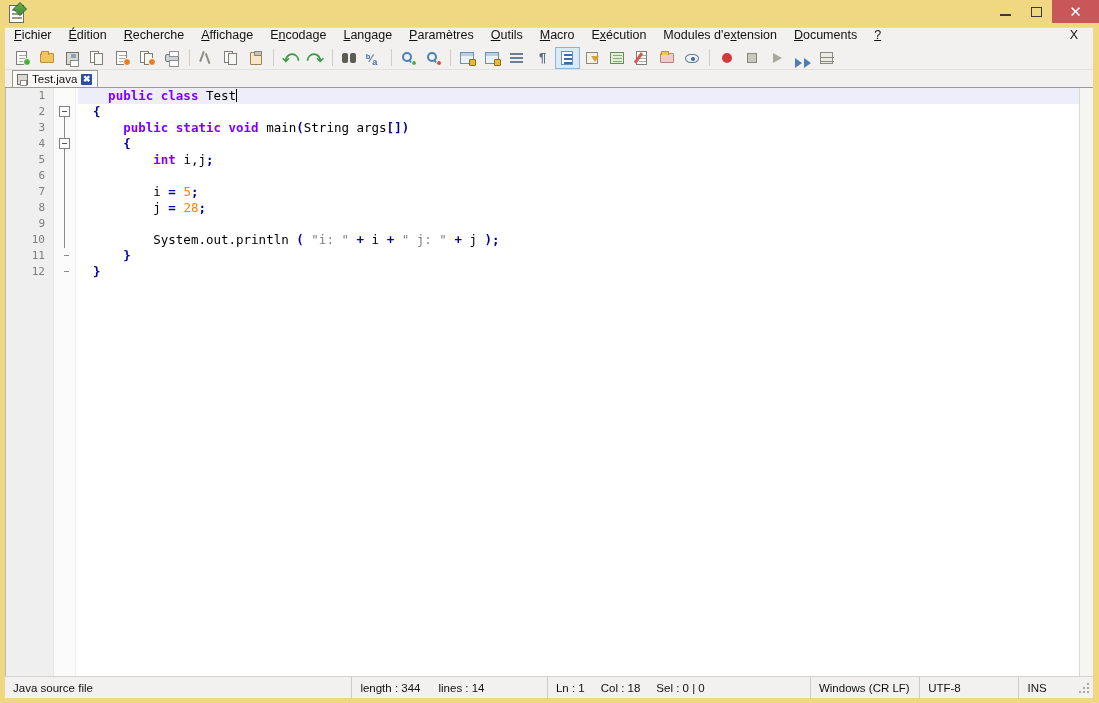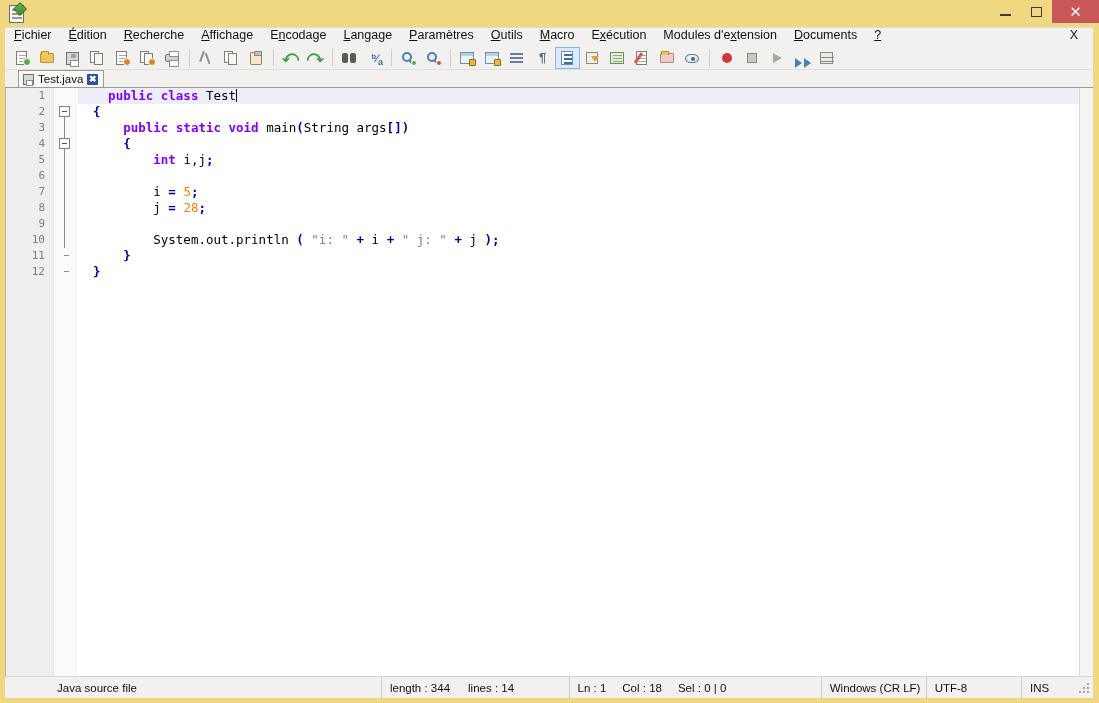--- a/index.html
+++ b/index.html
@@ -67,21 +67,21 @@
     flex:0 0 24px; height:24px; background:#f2f1f0;
     display:flex; align-items:center; padding-left:5px; gap:0px;
     border-bottom:1px solid #e2e0dc;
   }
   .tbtn {
     width:25px; height:22px; display:flex; align-items:center; justify-content:center;
     position:relative;
   }
   .tbtn.active { background:#dceaf7; border:1px solid #8ab6dd; }
   .tsep { width:1px; height:17px; background:#cfcdc8; margin:0 4px; }
-  .ic { width:17px; height:16px; position:relative; display:block;text-align:right; }
+  .ic { width:17px; height:16px; position:relative; display:block; }
 
   
   .pg { position:absolute; left:2px; top:1px; width:11px; height:14px; background:#fdfdfc;
         border:1px solid #7e7e74; }
   .pg.lines:before{ content:""; position:absolute; left:2px; top:3px; width:7px; height:1px;
         background:#a9a9a0; box-shadow:0 3px 0 #a9a9a0,0 6px 0 #a9a9a0;}
   .badge { position:absolute; width:8px; height:8px; border-radius:50%; right:0; bottom:0;
         border:1px solid #fff;}
   .badge.green{ background:#4fae3f;}
   .badge.orange{ background:#e2802a;}
@@ -128,21 +128,21 @@
   .grid:before{content:"";position:absolute;left:0;top:4px;width:13px;height:1px;background:#8a8a80;box-shadow:0 4px 0 #8a8a80;}
   .mapi{position:absolute;left:1px;top:2px;width:14px;height:12px;background:#dff0d8;border:1px solid #6d8a5e;}
   .mapi:after{content:"";position:absolute;left:2px;top:2px;width:9px;height:1.5px;background:#8aa87b;box-shadow:0 3px 0 #8aa87b,0 6px 0 #8aa87b;}
   .pencil{position:absolute;left:3px;top:2px;width:3px;height:12px;background:#d9534f;transform:rotate(35deg);}
   .docdown{position:absolute;left:2px;top:2px;width:12px;height:12px;background:#f3f1e6;border:1px solid #8a8a80;}
   .docdown:after{content:"";position:absolute;left:4px;top:3px;width:0;height:0;border-top:6px solid #d9a23a;border-left:4px solid transparent;border-right:4px solid transparent;}
 
   
   .tabstrip {
     flex:0 0 18px; height:18px; background:#f2f1f0;
-    display:flex; align-items:center; padding-left:13px;
+    display:flex; align-items:center; padding-left:7px;
     border-bottom:1px solid #9b9b92;
   }
   .tab {
     height:17px; background:#faf9f7; border:1px solid #9b9b92; border-bottom:none;
     display:flex; align-items:center; gap:4px; padding:0 5px 0 4px;
     font-size:11.5px; color:#111;
   }
   .tab .ficon { width:11px; height:11px; background:#d9d9d3; border:1px solid #6f6f66; position:relative;}
   .tab .ficon:after{content:"";position:absolute;left:2px;top:5px;width:5px;height:4px;background:#fff;border:1px solid #8d8d84;}
   .tab .closex {
@@ -203,21 +203,21 @@
   .vscroll .thumb { position:absolute; left:1px; right:1px; top:0; height:0; }
 
   
   .statusbar {
     flex:0 0 22px; height:22px; background:#f2f1f0;
     display:flex; align-items:center; font-size:11.5px; color:#111;
     border-top:1px solid #d6d4cf;
   }
   .sb { height:22px; display:flex; align-items:center; padding-left:8px;
         border-right:1px solid #cdcbc6; }
-  .sb.s1 { width:350px;margin-left:44px; }
+  .sb.s1 { width:350px; }
   .sb.s2 { width:197px; display:flex; gap:18px; }
   .sb.s3 { width:265px; display:flex; gap:16px; }
   .sb.s4 { width:110px; }
   .sb.s5 { width:100px; }
   .sb.s6 { width:60px; border-right:none; }
   .grip { margin-left:auto; margin-right:4px; width:10px; height:10px; position:relative; }
   .grip:before{content:"";position:absolute;right:0;bottom:0;width:2px;height:2px;background:#a8a6a0;
      box-shadow:-4px 0 0 #a8a6a0, 0 -4px 0 #a8a6a0, -4px -4px 0 #a8a6a0, -8px 0 0 #a8a6a0, 0 -8px 0 #a8a6a0;}
   .content-area { display:flex; flex-direction:column; flex:1 1 auto; margin:0 6px 5px 5px; }
 </style>

